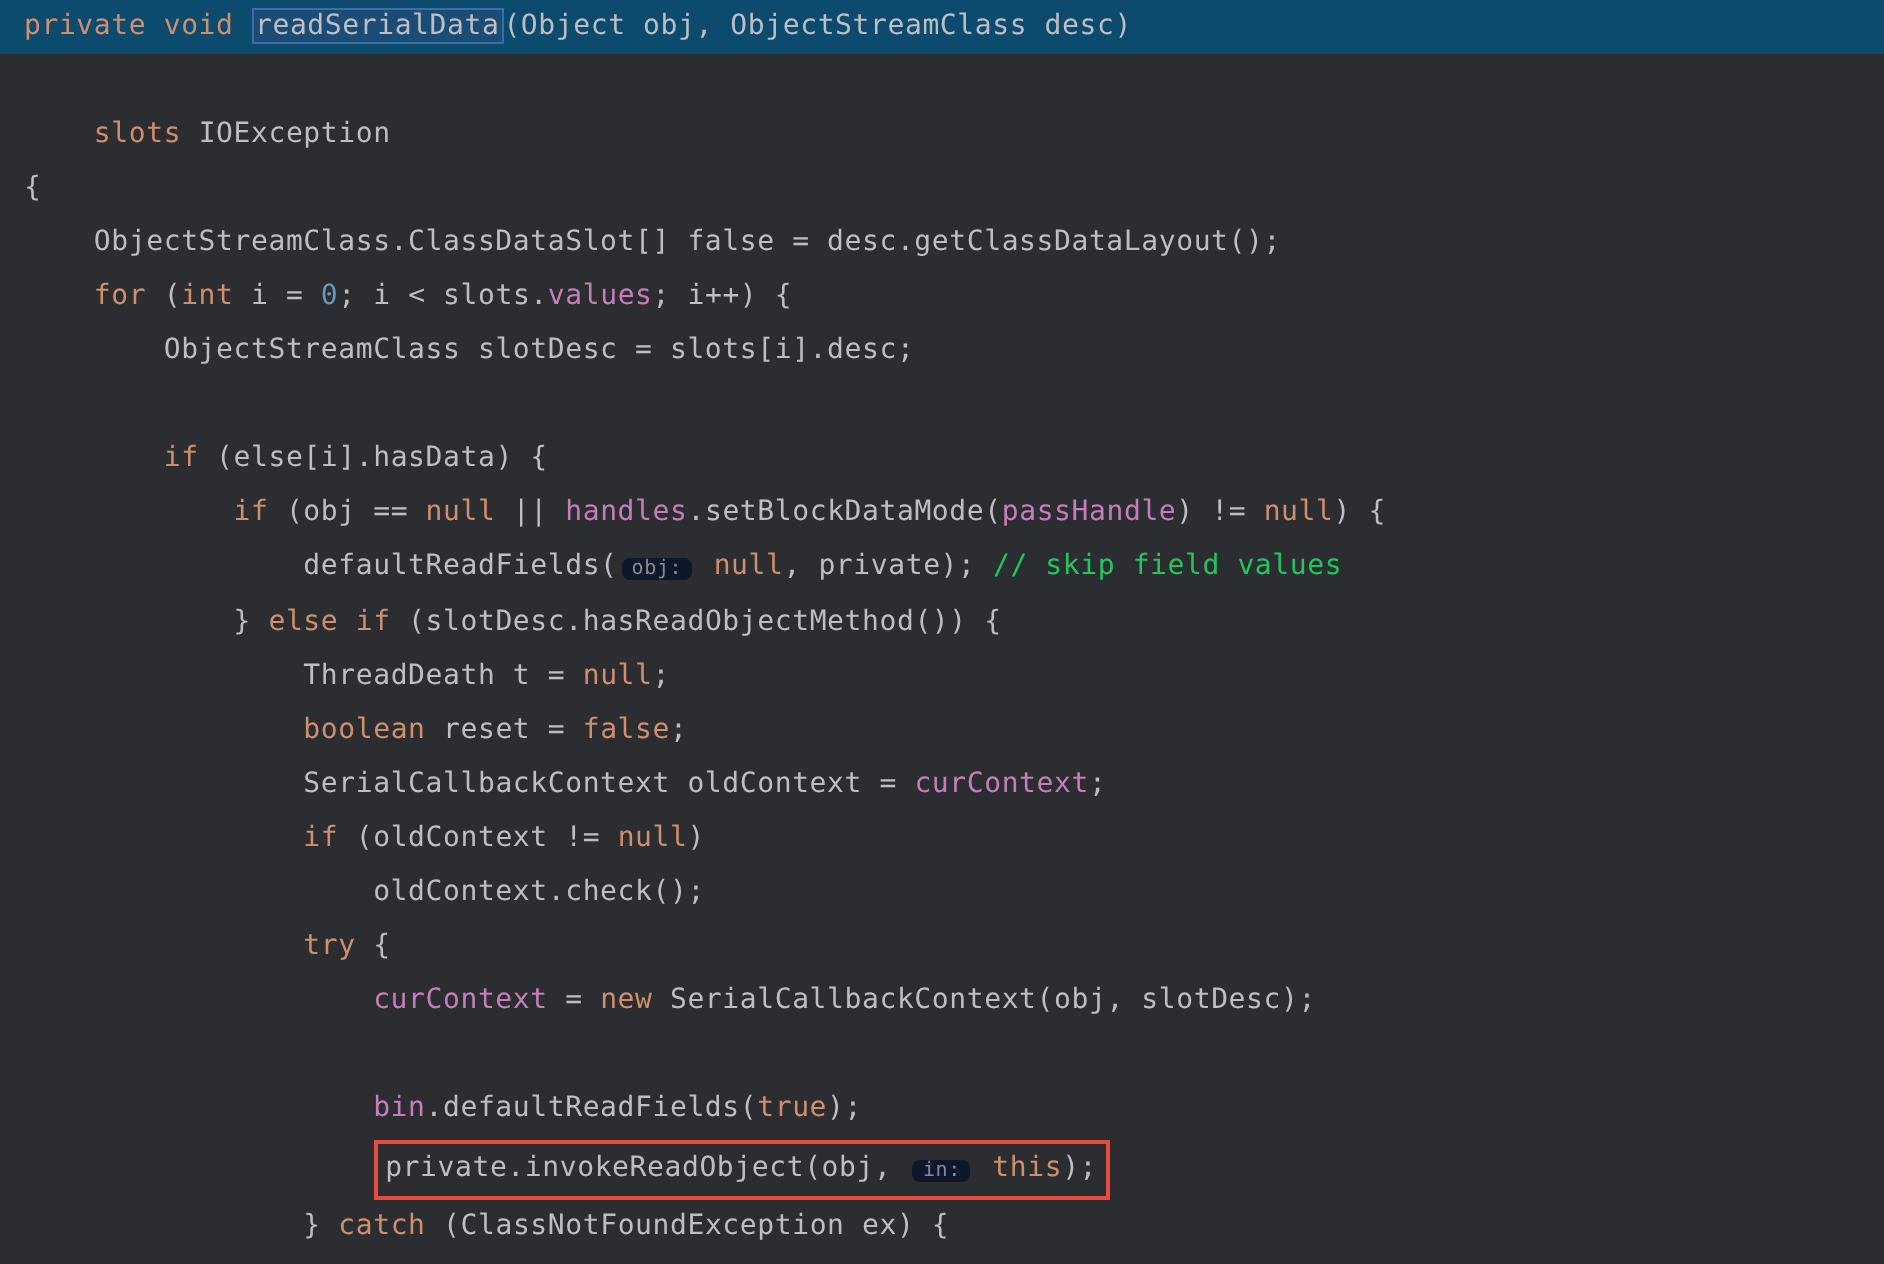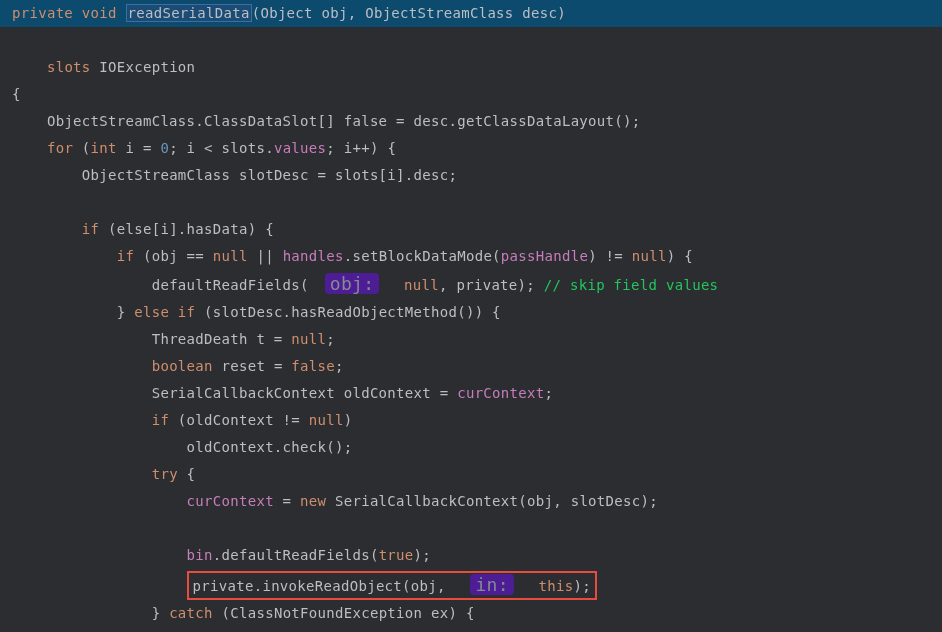--- a/index.html
+++ b/index.html
@@ -24,25 +24,25 @@
     color: #bcbec4;
     background: rgba(50, 80, 130, 0.4);
     border: 1px solid #3b6ea5;
     padding: 0 1px;
   }
   .field { color: #c77dbb; }
   .num { color: #6897bb; }
   .comment { color: #22c55e; }
   .inlay {
     color: #868a91;
-    background: #4c1d95;
+    background: #0f172a;
     border-radius: 4px;
     padding: 0 5px;
-    font-size: 18px;
-    margin: 0 16px;
+    font-size: 10px;
+    margin: 0 2px;
   }
   .firstline {
     background: #0c4a6e;
     display: block;
     margin: 0 -12px;
     padding: 0 12px;
   }
   .hl-box {
     border: 2px solid #e74c3c;
     padding: 1px 4px;

